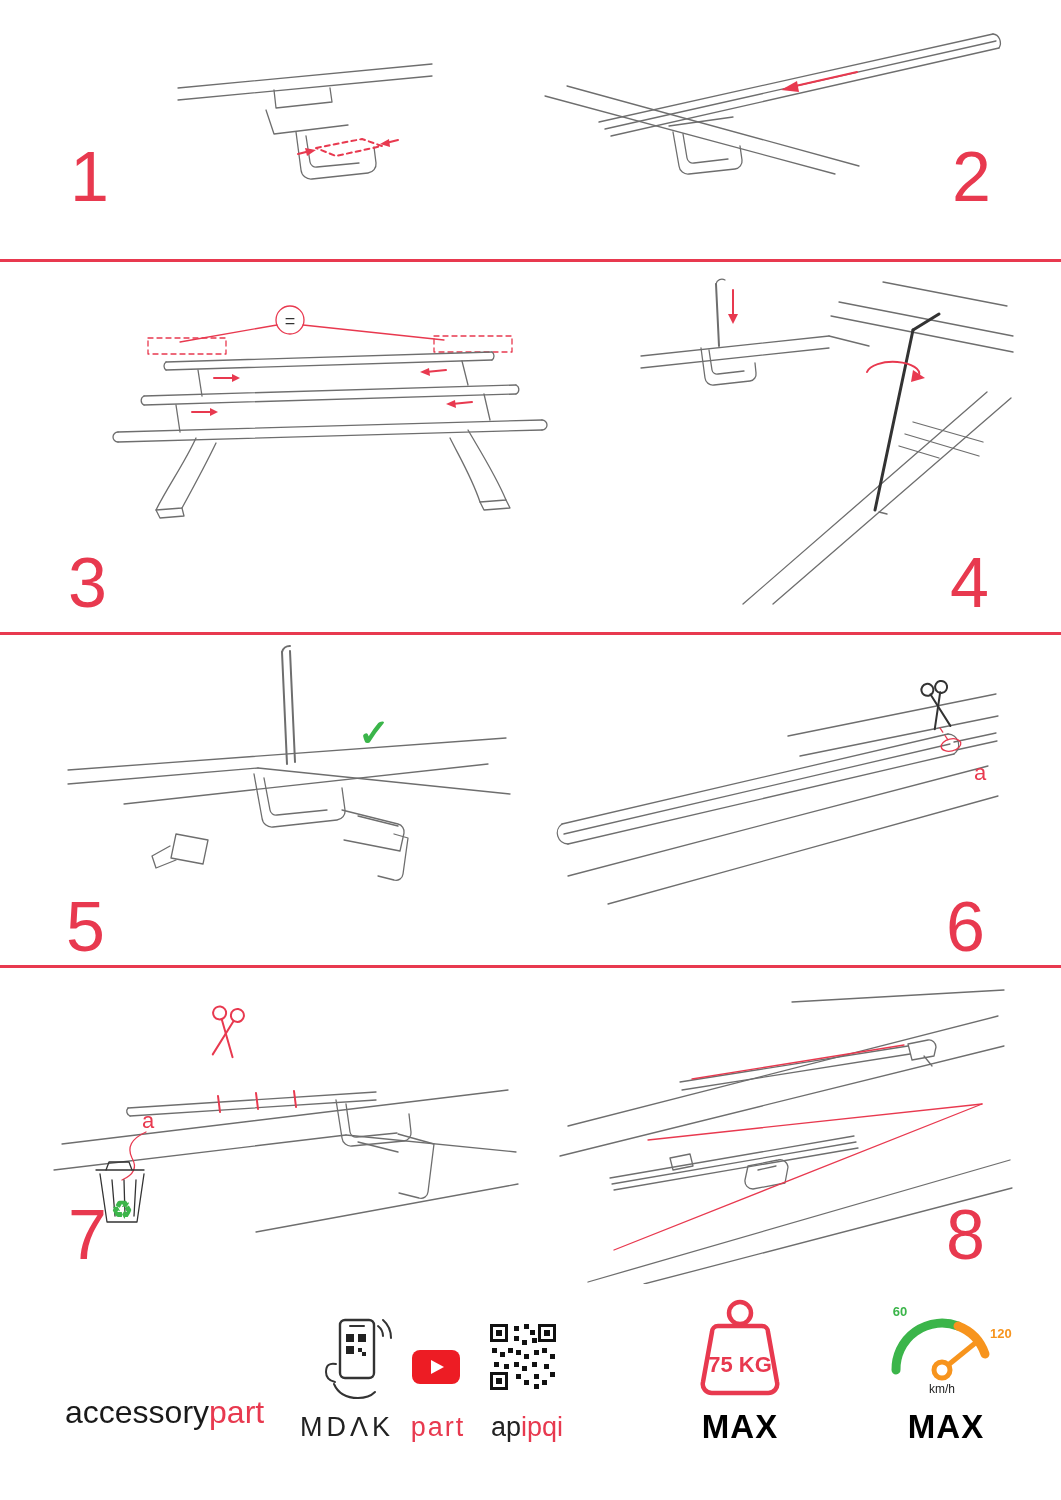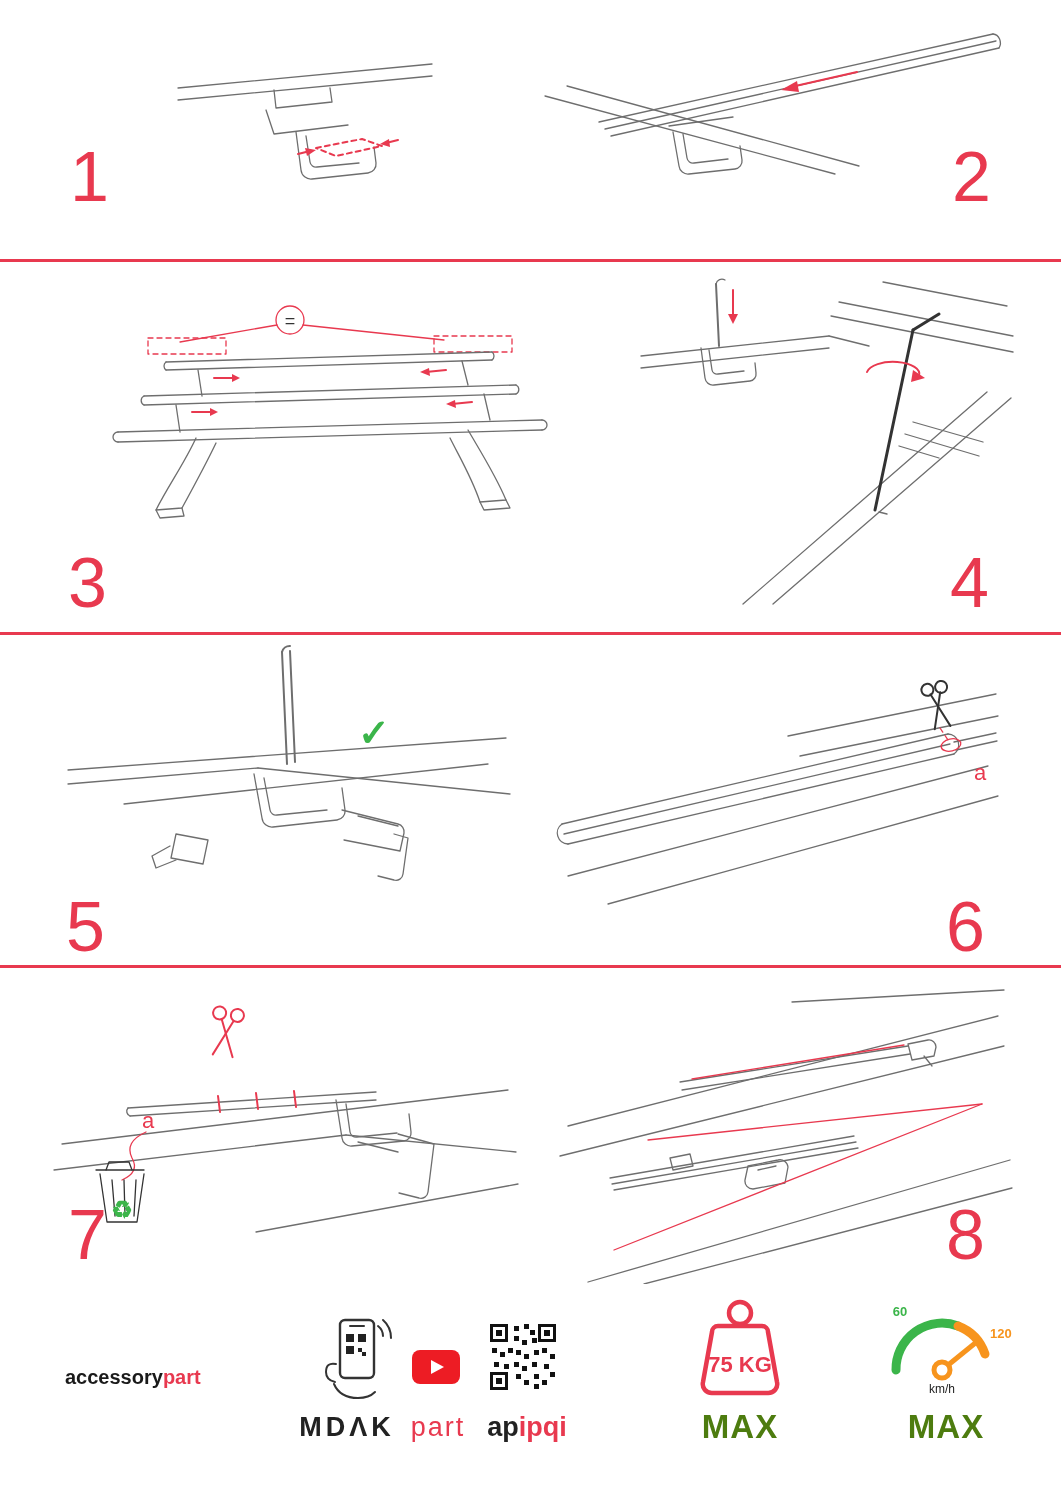--- a/index.html
+++ b/index.html
@@ -22,27 +22,27 @@
   .art .fr{fill:var(--red);stroke:none}
   .art rect.o{stroke:#333;stroke-width:2.4;fill:none}
   .art text{stroke:none;fill:#333}
   .art .rtxt{fill:var(--red);font-size:22px}
   .art .gtxt{fill:var(--green);font-weight:bold}
   .qr rect{fill:#111}
   .qr rect.wh{fill:#fff}
   .wt :is(path,circle){stroke:var(--red);stroke-width:4.5;fill:none;stroke-linejoin:round}
   .wt text{fill:var(--red);font-weight:700;stroke:none}
   .brand-title{position:absolute;left:64px;top:1326px;font-size:46px;font-weight:700;color:var(--navy);letter-spacing:1px}
-  .brand-sub{position:absolute;left:65px;top:1366px;font-size:20px;font-weight:700;color:var(--ink)}
+  .brand-sub{position:absolute;left:65px;top:1394px;font-size:32px;font-weight:400;color:var(--ink)}
   .red-part{color:var(--red)}
-  .logo-text{position:absolute;top:1412px;font-size:27px;font-weight:700;color:#222;transform:translateX(-50%);white-space:nowrap}
+  .logo-text{position:absolute;top:1412px;font-size:27px;font-weight:400;color:#222;transform:translateX(-50%);white-space:nowrap}
   #mdak{left:347px;letter-spacing:4px}
   #ipqi{left:438px;color:var(--red);font-weight:500;letter-spacing:2px}
   #apline{left:527px}
-  .max-label{position:absolute;top:1408px;font-size:33px;font-weight:700;color:#4d7c0f;transform:translateX(-50%);letter-spacing:1px}
+  .max-label{position:absolute;top:1408px;font-size:33px;font-weight:700;color:#000000;transform:translateX(-50%);letter-spacing:1px}
 </style>
 </head>
 <body>
 
 <div class="page">
 
   <div class="step-num" style="left:70px;top:142px">1</div>
   <svg class="ill art" style="left:170px;top:48px" width="270" height="195" viewBox="0 0 270 195">
     <path d="M8 40 L262 16"></path>
     <path d="M8 52 L262 28"></path>

